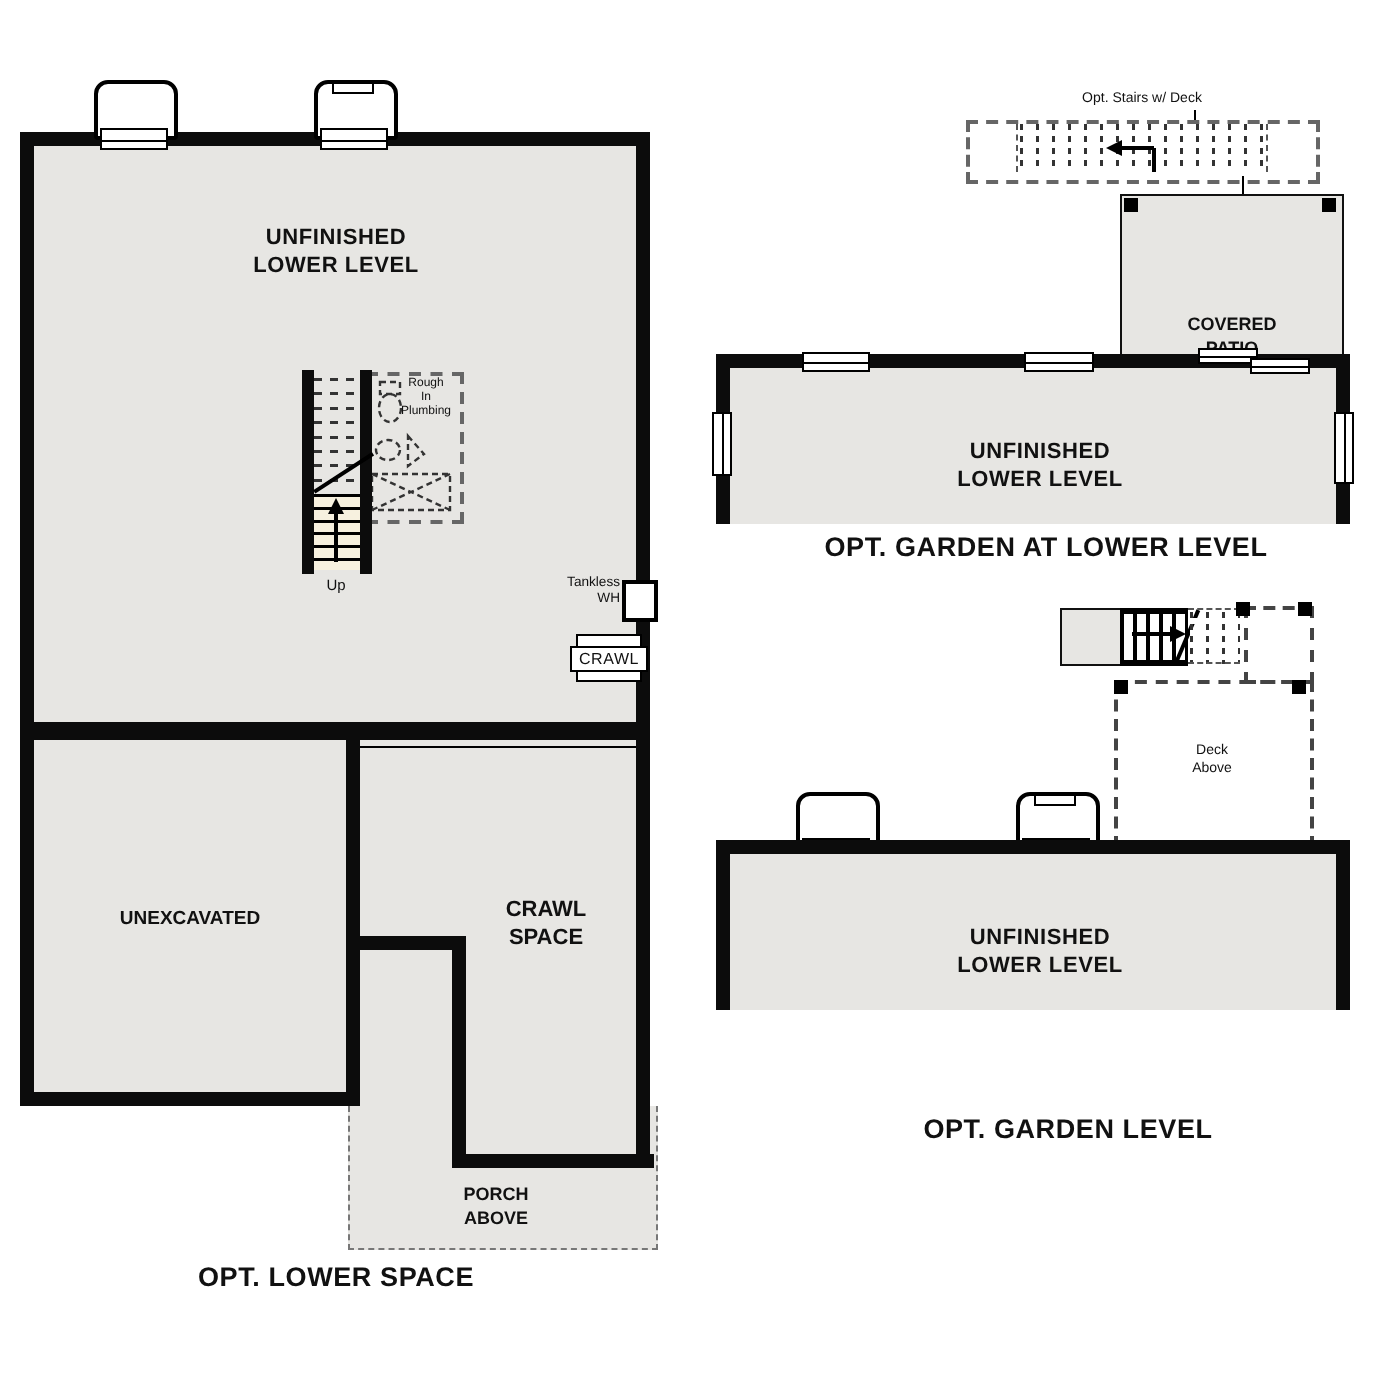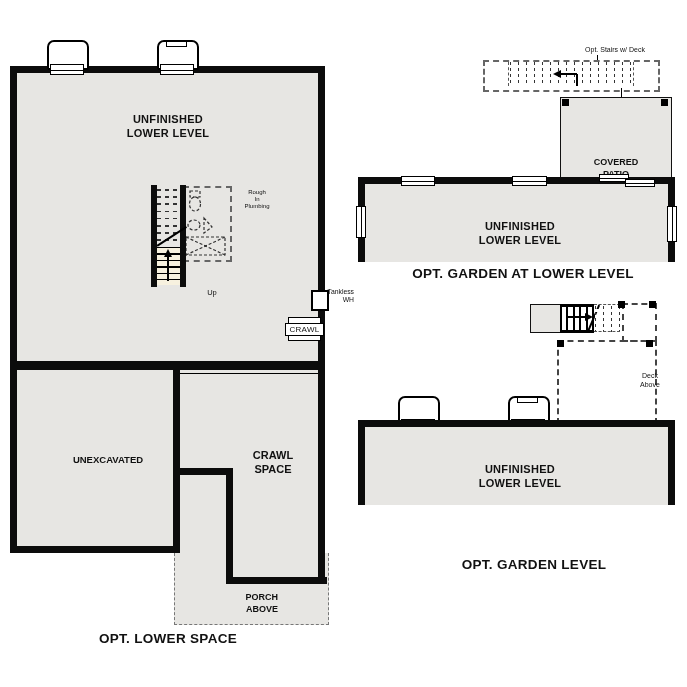--- a/index.html
+++ b/index.html
@@ -2,21 +2,21 @@
 <html><head>
 <meta charset="utf-8">
 <style>
   html,body{margin:0;padding:0;background:#fff;}
   #canvas{position:relative;width:687px;height:687px;background:#ffffff;overflow:hidden;
           font-family:"Liberation Sans",sans-serif;color:#111;}
   .abs{position:absolute;}
   .wall{position:absolute;background:#0c0c0c;}
   .floor{position:absolute;background:#e7e6e3;}
   .lbl{position:absolute;text-align:center;white-space:pre-line;font-weight:bold;line-height:1.3;color:#111;}
-  .sm{font-weight:normal;margin-left:44px;}
+  .sm{font-weight:normal;}
   .caption{font-size:13.5px;font-weight:bold;letter-spacing:.3px;}
   .room{font-size:11px;letter-spacing:.3px;}
   .win-h{position:absolute;background:#fff;border:1px solid #000;}
   .win-h::after{content:"";position:absolute;left:0;right:0;top:50%;height:1px;background:#000;}
   .win-v{position:absolute;background:#fff;border:1px solid #000;}
   .win-v::after{content:"";position:absolute;top:0;bottom:0;left:50%;width:1px;background:#000;}
   .well{position:absolute;background:#fff;border:2px solid #000;border-radius:7px 7px 2px 2px;}
   .well-notch{position:absolute;background:#fff;border:1.5px solid #000;border-top:none;}
   .dashbox{position:absolute;border:2px dashed #666;}
   .post{position:absolute;width:7px;height:7px;background:#000;}
@@ -97,24 +97,24 @@
 
     <div class="lbl sm" style="left:276px;top:288px;width:34px;font-size:6.8px;line-height:1.25;text-align:right;">Tankless
 WH</div>
     <div class="abs" style="left:311px;top:290px;width:14px;height:17px;background:#fff;border:2px solid #000;"></div>
     <div class="furn-outer" style="left:288px;top:317px;width:31px;height:22px;">
       <span class="furn-inner">CRAWL</span>
     </div>
 
     <div class="lbl room" style="left:93px;top:112px;width:150px;">UNFINISHED
 LOWER LEVEL</div>
-    <div class="lbl" style="left:48px;top:454px;width:120px;font-size:9.5px;">UNEXCAVATED</div>
+    <div class="lbl" style="left:35px;top:454px;width:120px;font-size:9.5px;">UNEXCAVATED</div>
     <div class="lbl" style="left:240px;top:448px;width:66px;font-size:11px;">CRAWL
 SPACE</div>
-    <div class="lbl" style="left:218px;top:592px;width:60px;font-size:9px;text-align:right;">PORCH
+    <div class="lbl" style="left:218px;top:592px;width:60px;font-size:9px;">PORCH
 ABOVE</div>
     <div class="lbl caption" style="left:68px;top:630px;width:200px;">OPT. LOWER SPACE</div>
   </div>
 
   <div>
 
     <div class="lbl sm" style="left:515px;top:45px;width:112px;font-size:7px;">Opt. Stairs w/ Deck</div>
     <div class="line" style="left:597px;top:55px;width:1px;height:5px;"></div>
 
     <div class="treads-dash-v" style="left:510px;top:62px;width:122px;height:24px;"></div>

